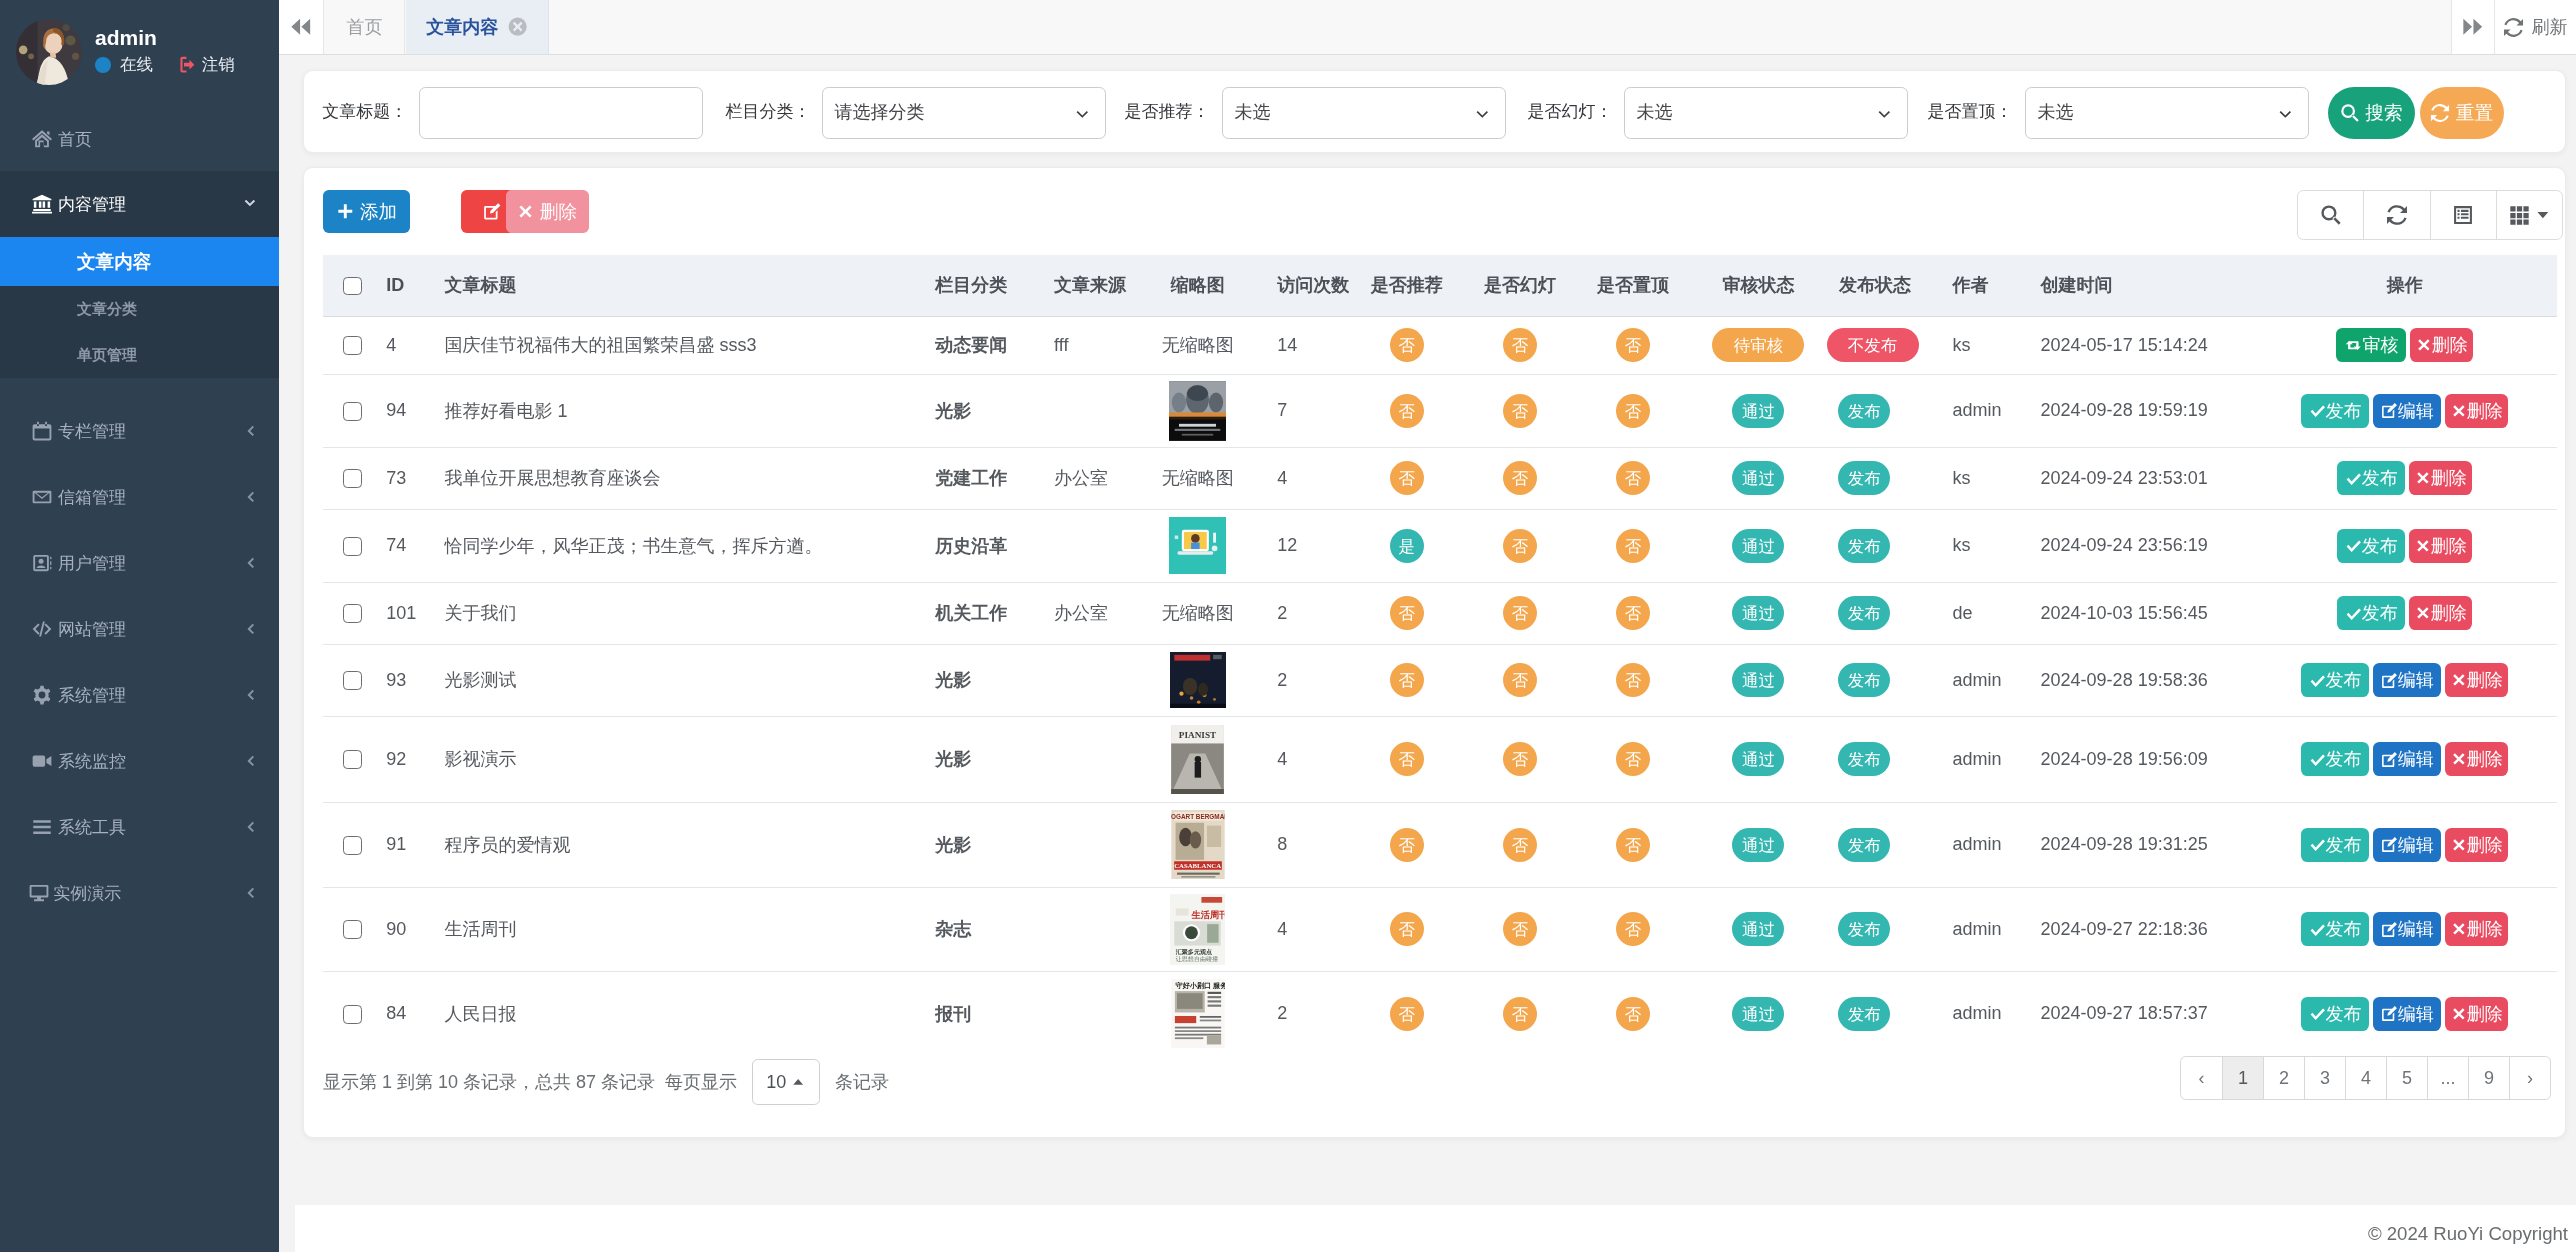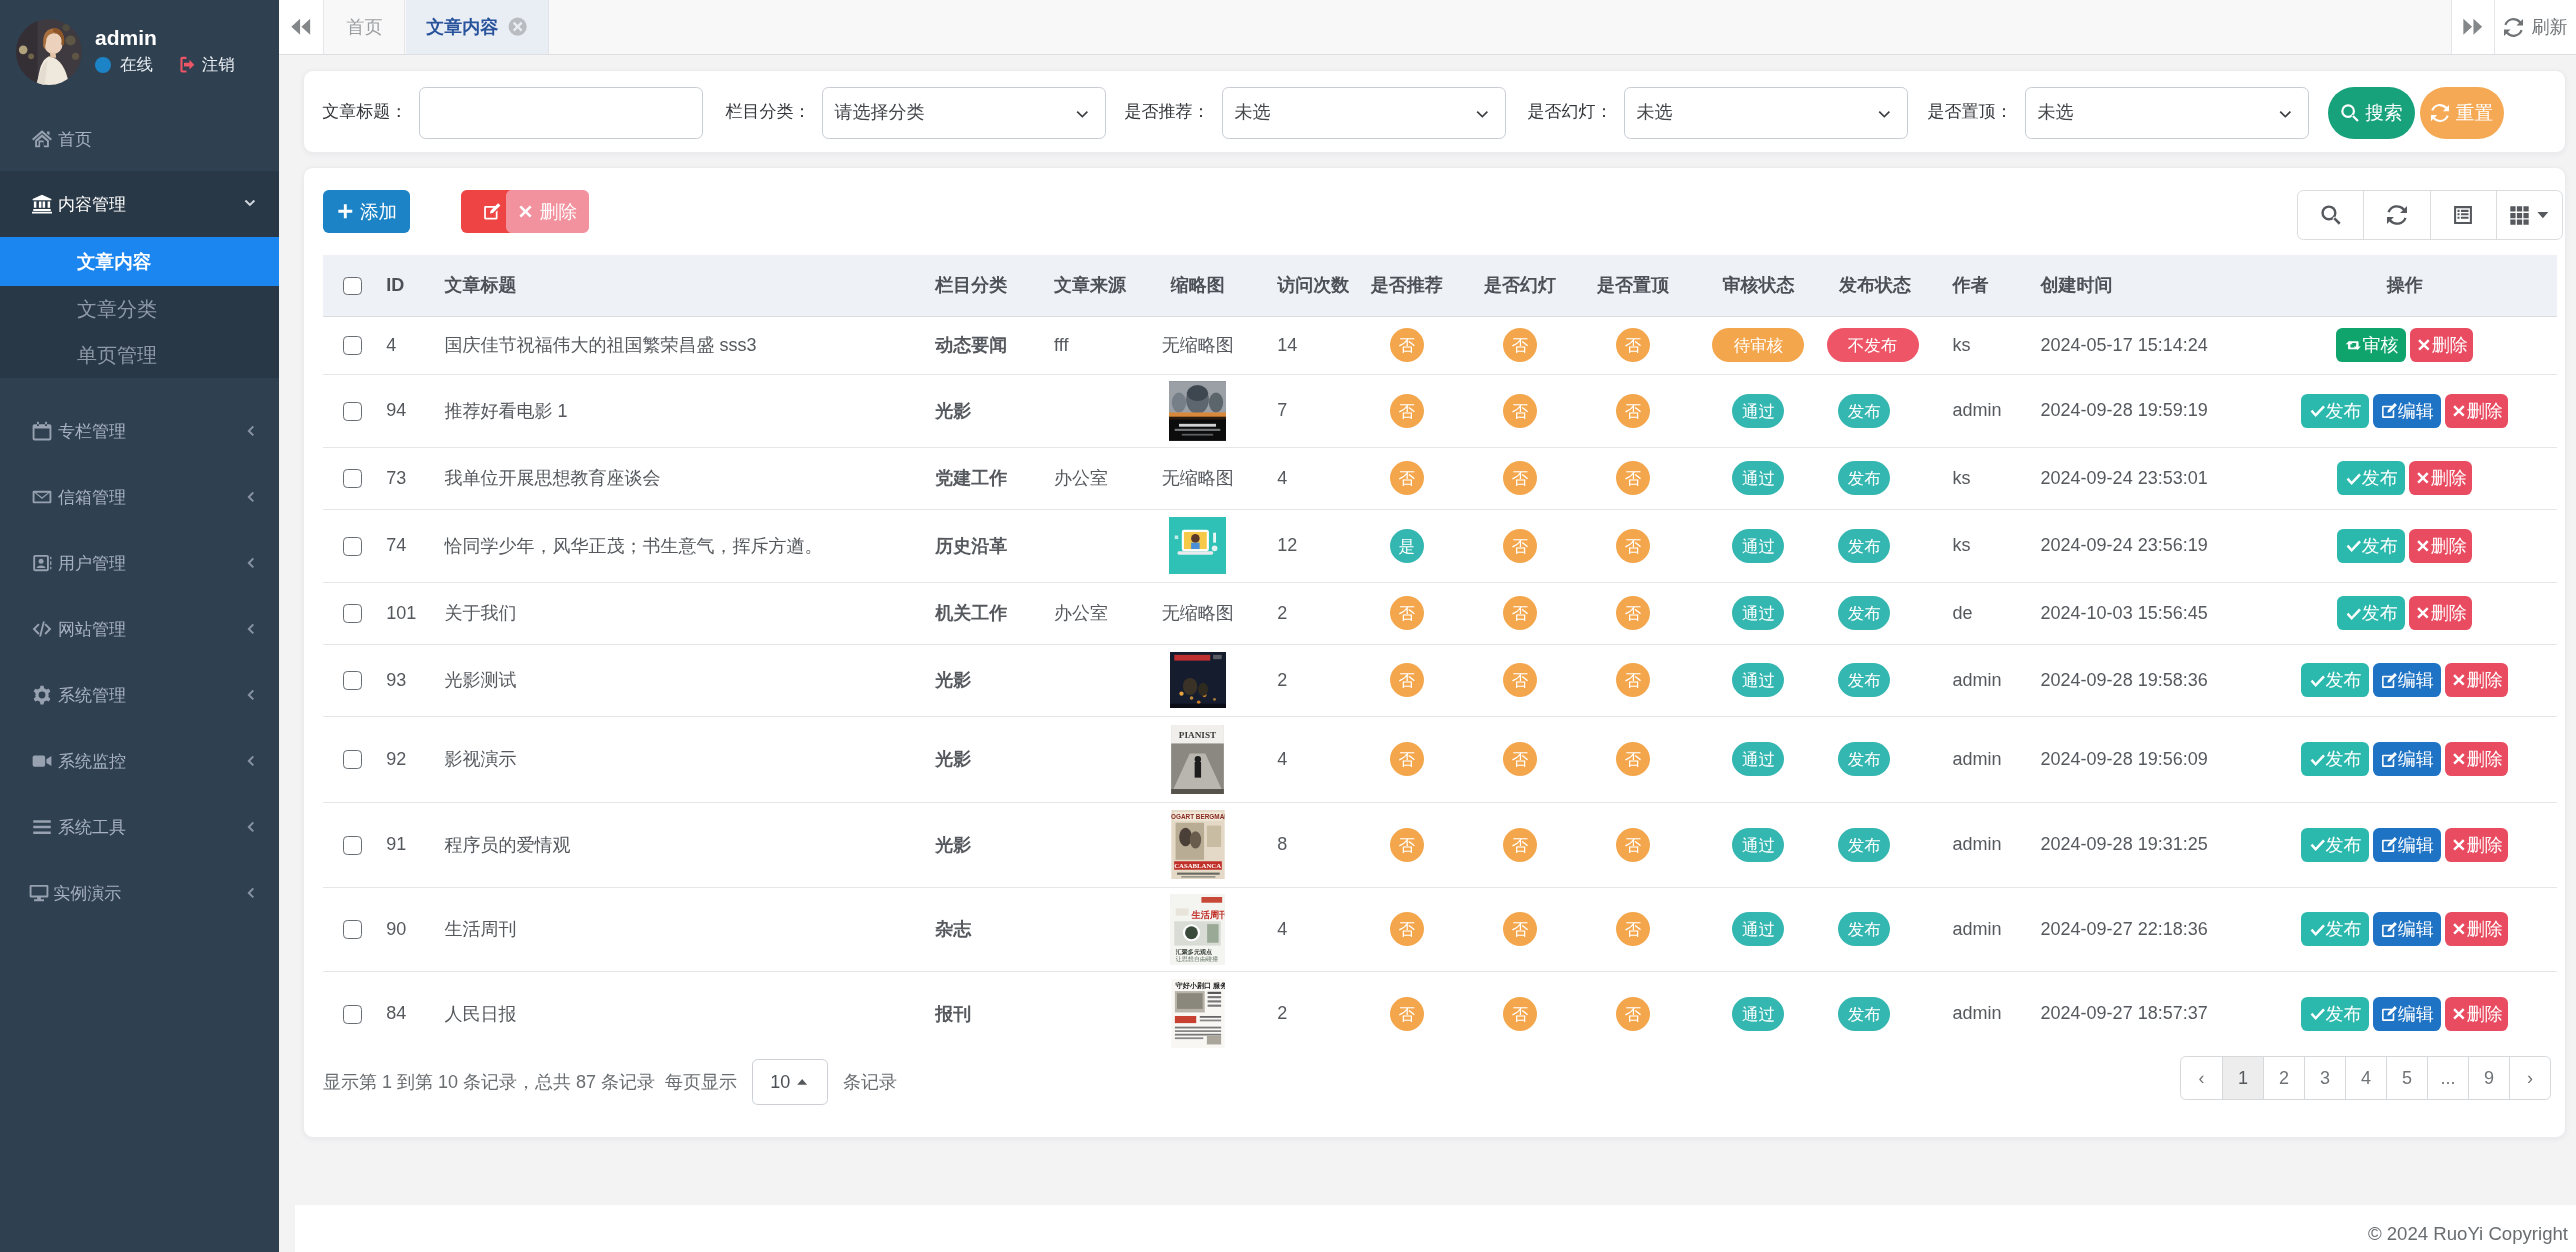--- a/index.html
+++ b/index.html
@@ -8,21 +8,21 @@
 .sidebar { position:absolute; left:0; top:0; width:279px; height:1253px; background:#2f4050; z-index:5; }
 .profile { position:relative; height:171px; }
 .avatar { position:absolute; left:15.8px; top:19.3px; width:66px; height:66px; border-radius:50%; overflow:hidden; }
 .pname { position:absolute; left:95px; top:26px; color:#ffffff; font-size:21px; font-weight:bold; }
 .pstat { position:absolute; left:95px; top:54px; display:flex; align-items:center; color:#e9edf2; font-size:16.5px; }
 .dot { width:15.8px; height:15.8px; border-radius:50%; background:#1c84c6; margin-right:9.3px; }
 .m-item { position:relative; height:66px; display:flex; align-items:center; color:#a7b1c2; font-size:17px; }
 .m-item .mi { margin-left:31.5px; margin-right:6.4px; width:20px; height:20px; flex:none; }
 .m-item .chev { position:absolute; right:21.5px; top:50%; margin-top:-7.9px; width:15.8px; height:15.8px; }
 .active-block { background:#293846; }
-.sub-item { height:46px; line-height:46px; padding-left:77px; color:#8e99a8; font-size:20px; }
+.sub-item { height:46px; line-height:46px; padding-left:77px; color:#8e99a8; font-size:15px;font-weight:bold; }
 .sub-sel { height:49px; line-height:49px; background:#1c86f0; color:#fff; font-weight:bold; }
 .main { position:absolute; left:279px; top:0; width:2297px; height:1253px; }
 .tabbar { position:absolute; left:0; top:0; width:2297px; height:55px; background:#f8f8f8; border-bottom:1.4px solid #dcdee1; }
 .tb-cell { position:absolute; top:0; height:54px; display:flex; align-items:center; justify-content:center; }
 .collapse-btn { left:0; width:45px; background:#fff; border-right:0.7px solid #e5e6e8; }
 .tab { font-size:18px; }
 .tab-home { left:46px; width:80px; color:#9a9da0; background:#f8f8f8; border-right:0.7px solid #e5e6e8; }
 .tab-act { left:127px; width:143px; color:#29549c; font-weight:bold; background:#e9edf4; border-right:0.7px solid #e0e3e8; }
 .tb-right1 { left:2172px; width:43px; border-left:0.7px solid #e5e6e8; background:#fff; }
 .tb-right2 { left:2215px; width:82px; border-left:0.7px solid #e5e6e8; background:#fff; color:#6f7376; font-size:18px; }
@@ -62,21 +62,21 @@
 .b-nopub { width:92px; background:#ee5566; margin-right:21.5px; }
 .bold { font-weight:bold; color:#3c4248; }
 .gray { color:#c8cdd3; }
 .abtn { display:inline-flex; height:34px; border-radius:6.4px; color:#fff; font-size:18px; align-items:center; justify-content:center; margin:0 2.1px; vertical-align:middle; }
 .a-pub { width:68px; background:#2cb9ad; }
 .a-edit { width:68px; background:#1e73c4; }
 .a-del { width:63px; background:#e94b60; }
 .a-audit { width:70px; background:#0fa46c; }
 .thumb { display:inline-block; vertical-align:middle; }
 .pginfo { position:absolute; left:19.3px; top:891px; height:46px; font-size:18px; color:#6a6e71; display:flex; align-items:center; }
-.pgsize { display:inline-flex; width:76px; height:46px; border:1.4px solid #ccd0d5; border-radius:5.7px; align-items:center; justify-content:center; margin:0 10px; color:#4b5157; }
+.pgsize { display:inline-flex; width:68px; height:46px; border:1.4px solid #ccd0d5; border-radius:5.7px; align-items:center; justify-content:center; margin:0 10px; color:#4b5157; }
 .pgn { position:absolute; right:13.6px; top:888px; height:44px; display:flex; border:0.7px solid #d6d9dc; border-radius:5.7px; overflow:hidden; background:#fff; }
 .pgn a { width:41px; height:42px; line-height:42px; text-align:center; font-size:18px; color:#707478; border-left:0.7px solid #d6d9dc; display:block; }
 .pgn a:first-child { border-left:none; }
 .pgn a.cur { background:#ededee; color:#55595c; }
 </style>
 <svg width="0" height="0" style="position:absolute">
 <defs>
 <symbol id="i-home" viewBox="0 0 32 32">
         <path d="M16 2 L32 16 L29.8 18.2 L16 6.2 L2.2 18.2 L0 16 Z M24 4 H28 V10 L24 7 Z M5 18 L16 8.5 L27 18 V29 H19 V21 H13 V29 H5 Z M8 20 V26.5 H10.5 V18.5 H18.5 V26.5 H24 V20 L16 13 Z" fill-rule="evenodd"></path>
       </symbol>

